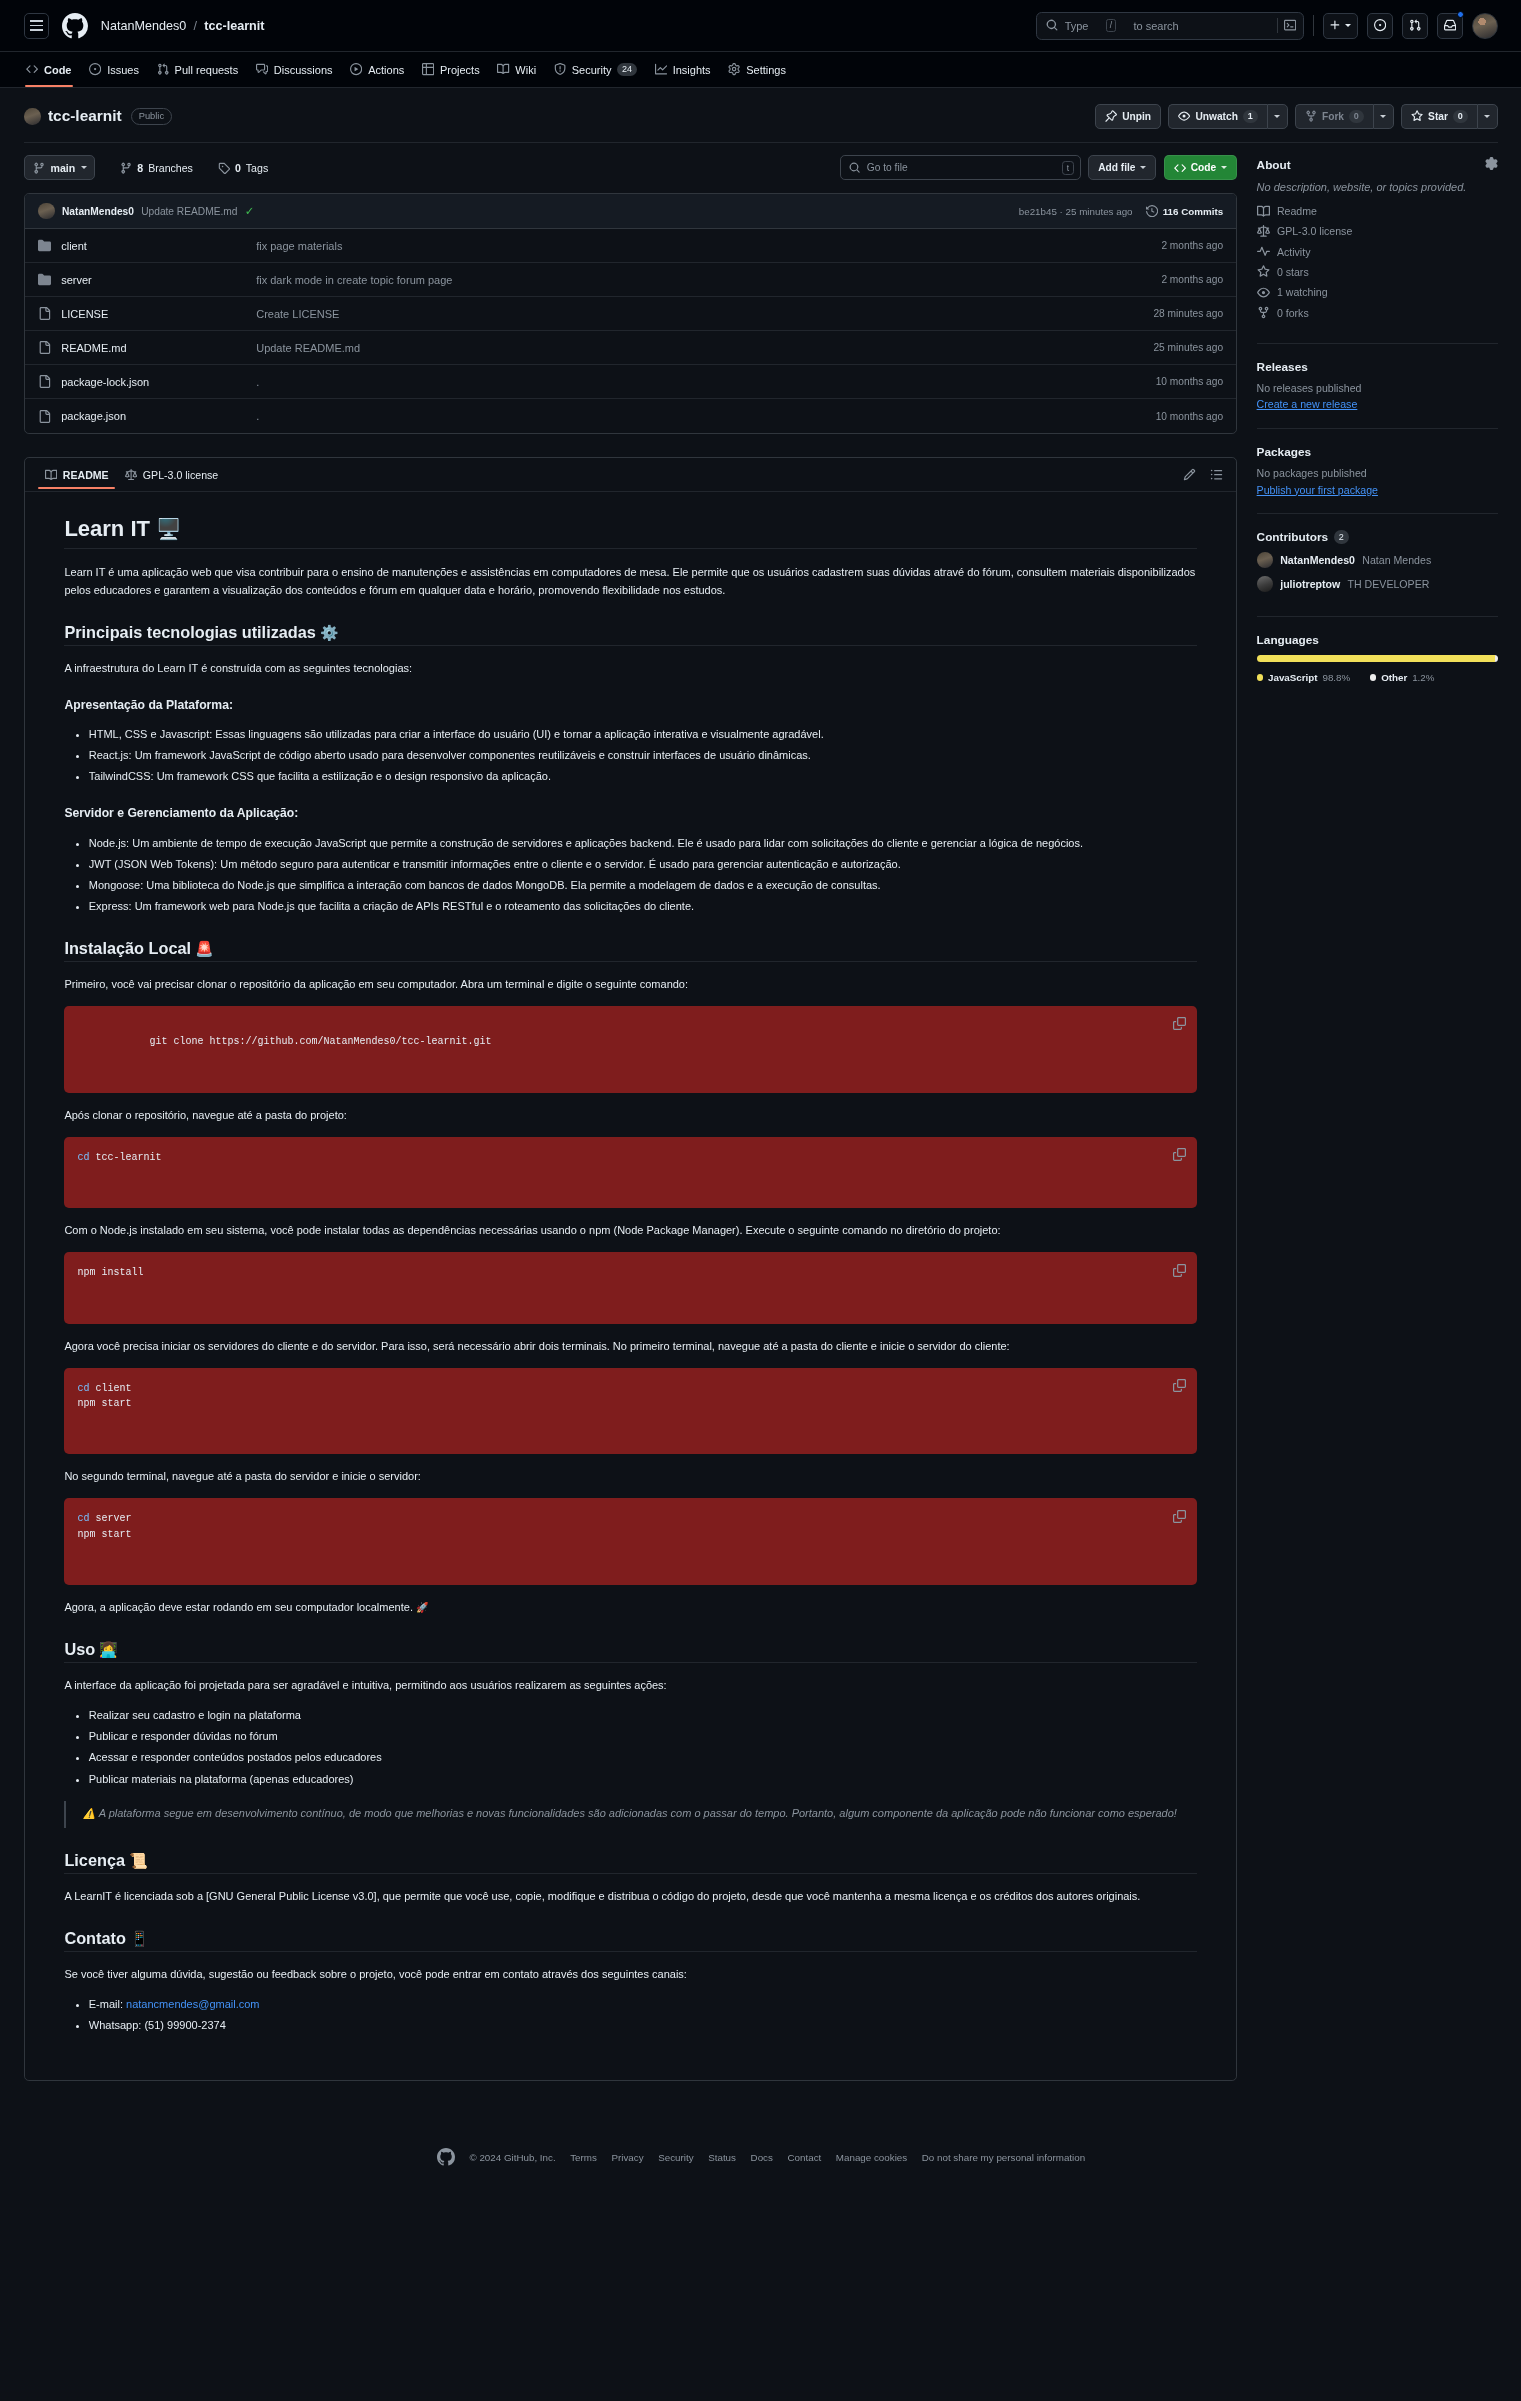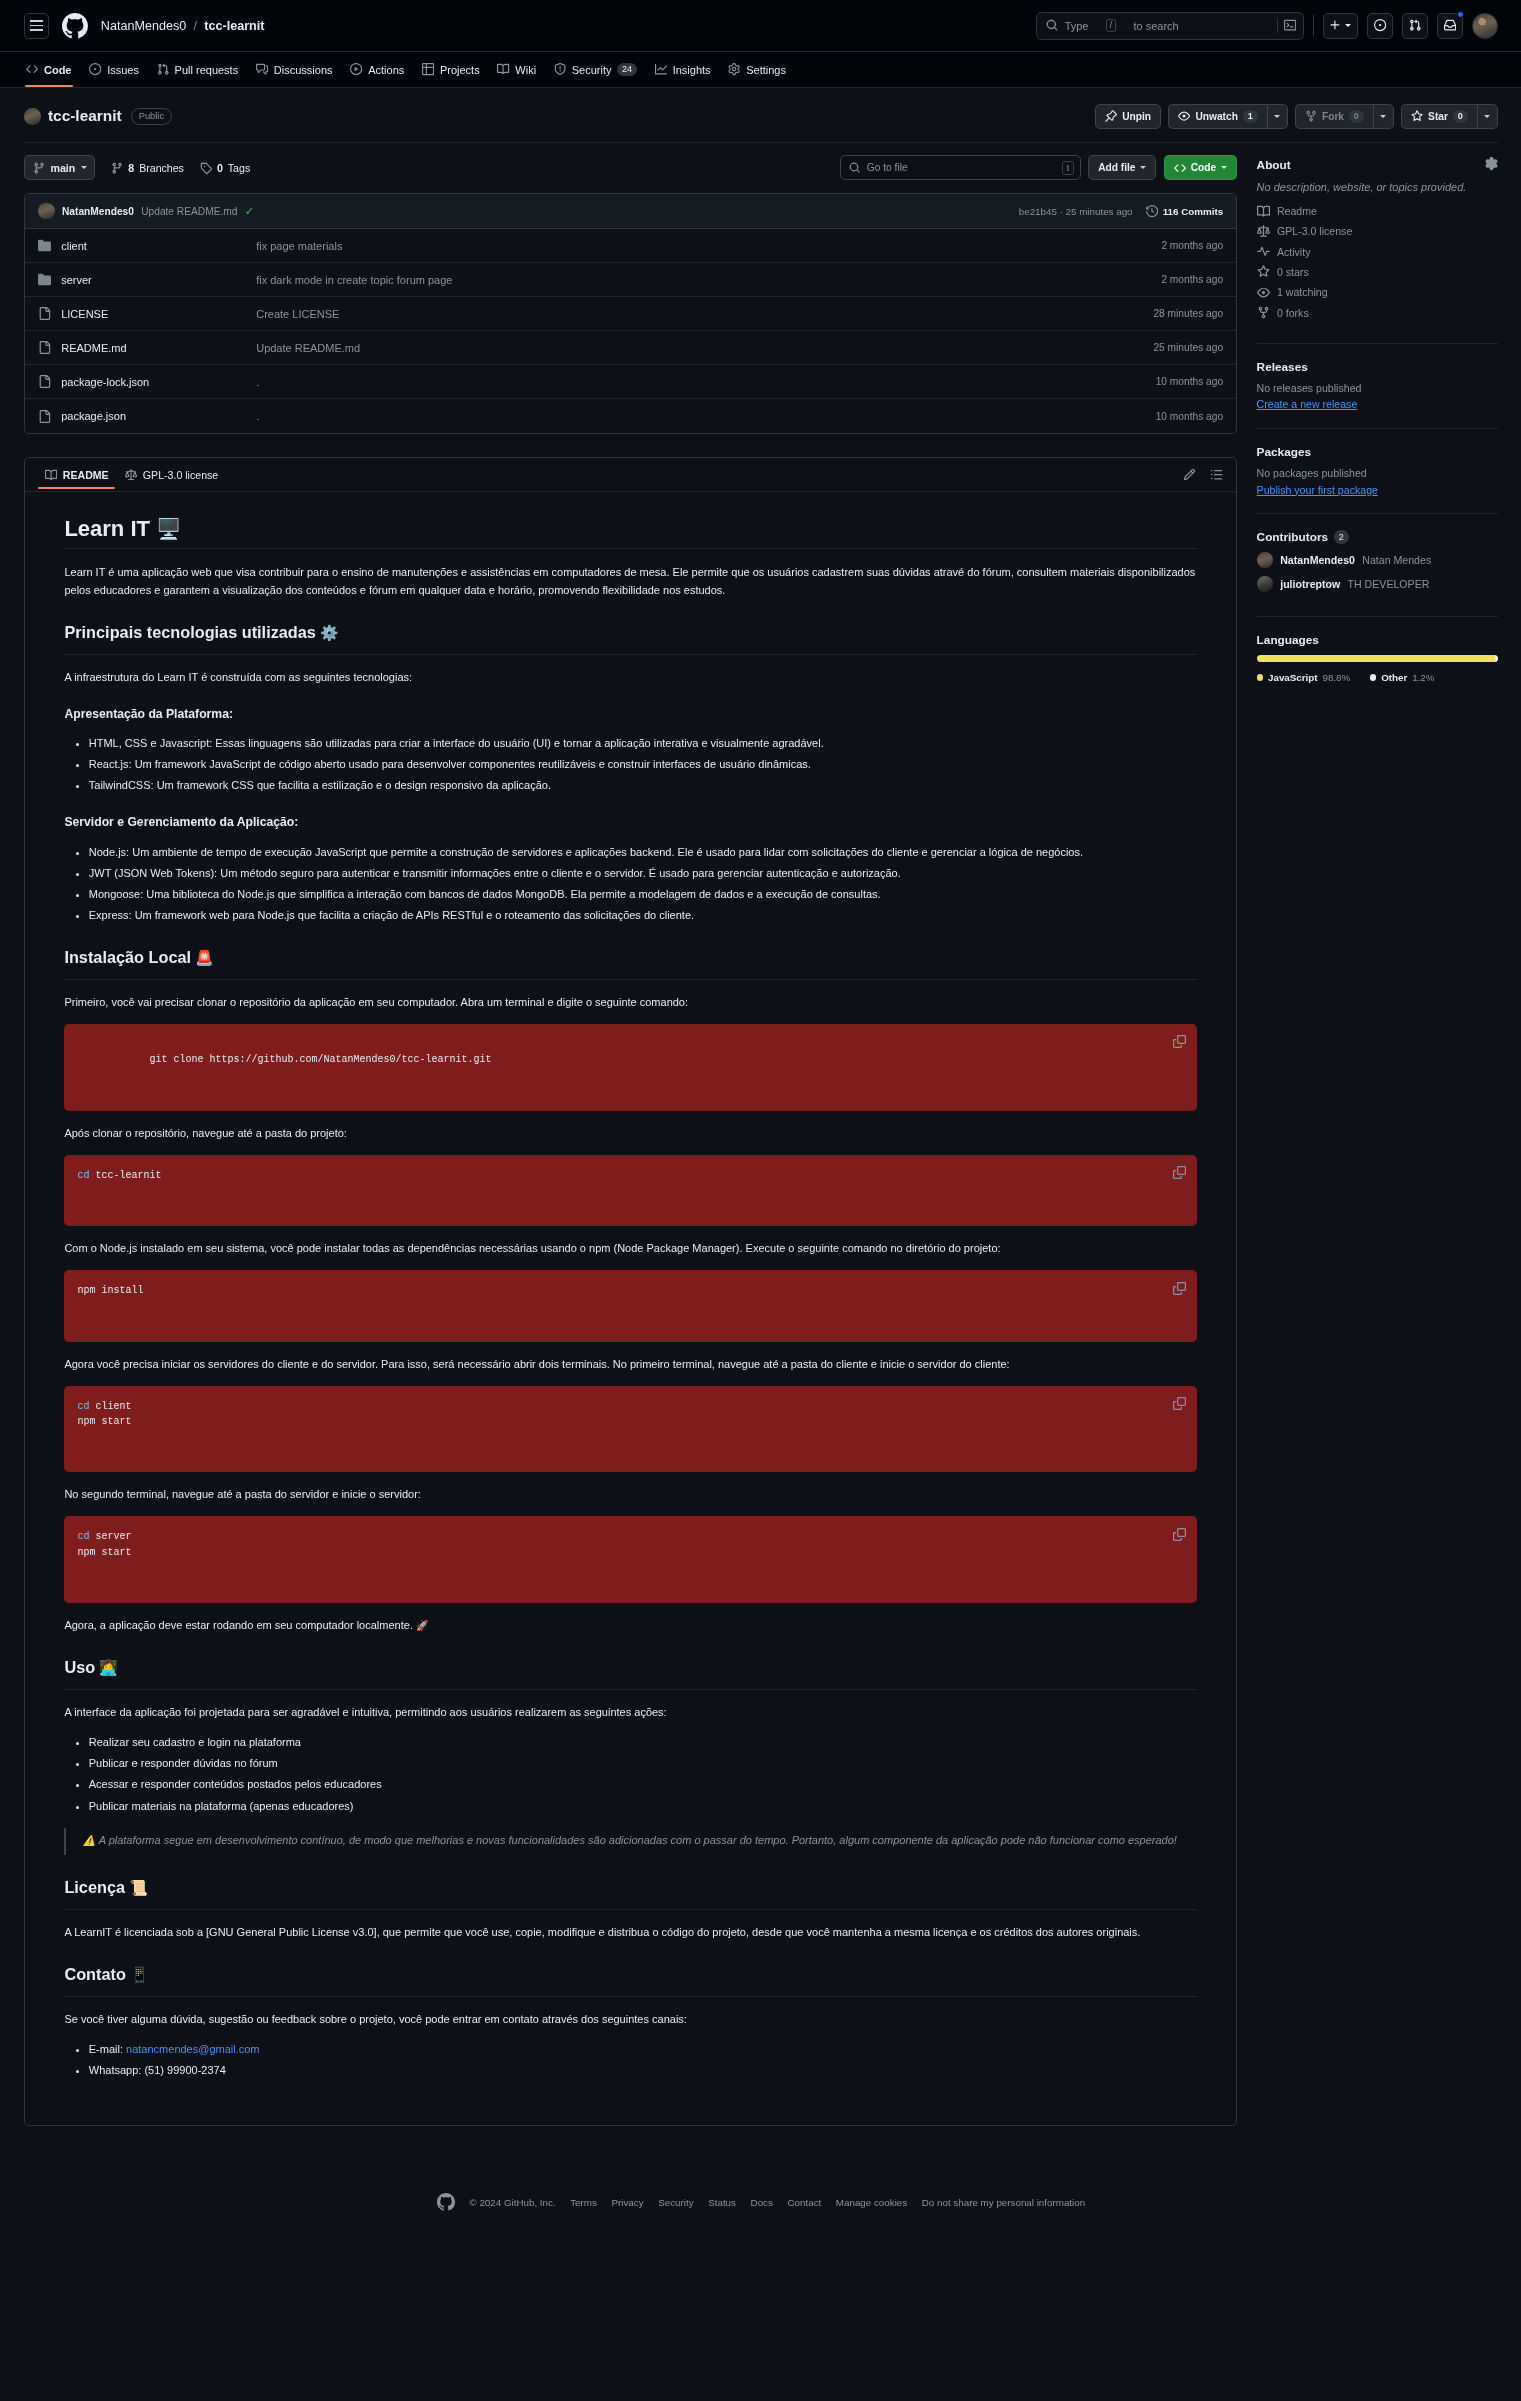--- a/index.html
+++ b/index.html
@@ -136,21 +136,21 @@
   .split .btn:first-child { border-top-right-radius:0; border-bottom-right-radius:0; border-right:none;}
   .split .btn:last-child { border-top-left-radius:0; border-bottom-left-radius:0; padding: 0 6.5px;}
 
   .divider-line { height:0.8px; background:#21262d; }
 
   .content-wrap { display:flex; gap:19.5px; padding-top: 13px; }
   .main-col { flex: 1; min-width:0; }
   .side-col { width: 241px; flex-shrink:0; padding-top: 1.6px;}
 
   
-  .file-bar { display:flex; align-items:center; gap:16px; margin-bottom: 13px; }
+  .file-bar { display:flex; align-items:center; gap:25px; margin-bottom: 13px; }
   .branch-btn {
     display:flex;align-items:center;gap:5.7px;
     background:#21262d;border:0.8px solid #3d444d;border-radius:4.9px;
     height:24.4px;padding:0 7.3px;font-size:10.6px;font-weight:600;color:#e6edf3;cursor:pointer;
   }
   .meta-link { display:flex;align-items:center;gap:4.9px;font-size:10.6px;color:#e6edf3;cursor:pointer;}
   .meta-link b { font-weight:600; }
   .meta-link span.lbl { color:#e6edf3; }
   .file-bar-right { margin-left:auto; display:flex;align-items:center;gap:7.3px;}
   .goto-file {
@@ -212,21 +212,21 @@
   .rtab svg { fill:#8b949e; }
   .readme-head-right { margin-left:auto; display:flex;align-items:center;gap:14.6px; padding-bottom:7.3px;}
   .readme-head-right svg { fill:#8b949e; cursor:pointer;}
 
   .md { padding: 23px 39px 33px 39px; font-size:11px; line-height:1.62; color:#e6edf3;}
   .md h1 {
     font-size: 22px; font-weight:600; padding-bottom:4px;
     border-bottom:0.8px solid #21262d; margin-bottom:15.4px; line-height:1.3;
   }
   .md h2 {
-    font-size: 16.3px; font-weight:600; padding-bottom:11px;
+    font-size: 16.3px; font-weight:600; padding-bottom:2px;
     border-bottom:0.8px solid #21262d; margin: 22px 0 14px 0; line-height:1.3;
   }
   .md h3 { font-size:12.2px;font-weight:600;margin: 18px 0 10.6px 0;}
   .md p { margin-bottom: 12.2px; }
   .md ul { margin: 0 0 12.2px 0; padding-left: 24.4px; }
   .md li { margin-bottom: 3.3px; }
   .md li::marker { color:#e6edf3; }
   .emoji { font-size: 0.92em; }
 
   .codeblock {

